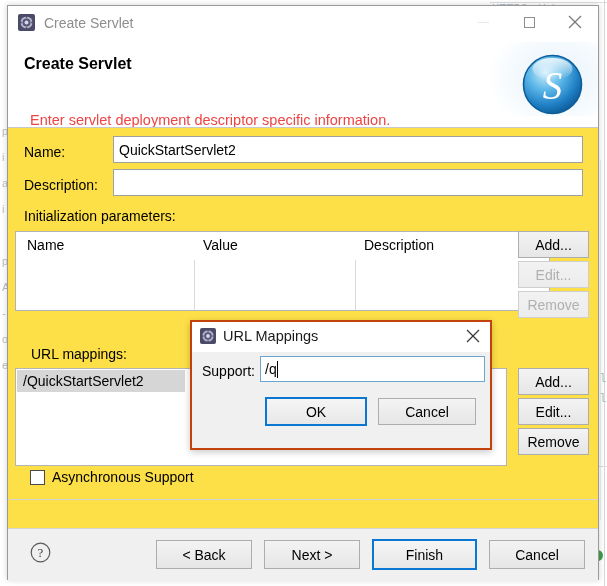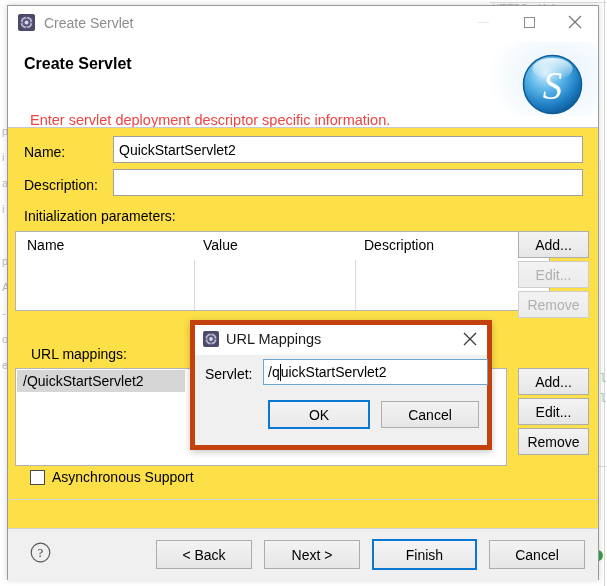--- a/index.html
+++ b/index.html
@@ -287,21 +287,21 @@
   }
 
   
   #subdialog {
     position: absolute;
     left: 190px;
     top: 320px;
     width: 302px;
     height: 130px;
     background: #f0f0f0;
-    border: 5px solid #c2410c;
+    border: 2px solid #c2410c;
     box-sizing: border-box;
     box-shadow: 0 2px 7px rgba(0,0,0,0.22);
   }
   .sub-titlebar {
     position: relative;
     height: 30px;
     background: #ffffff;
   }
   .sub-title-icon {
     position: absolute;
@@ -520,24 +520,23 @@
       <span>
         <svg width="14" height="14" viewBox="0 0 14 14">
           <line x1="1" y1="1" x2="13" y2="13" stroke="#3a3a3a" stroke-width="1.2"></line>
           <line x1="13" y1="1" x2="1" y2="13" stroke="#3a3a3a" stroke-width="1.2"></line>
         </svg>
       </span>
     </div>
   </div>
 
   <div class="sub-body">
-    <div class="lbl" style="left:10px; top:11px; font-size:14px;">Servlet:</div>
+    <div class="lbl" style="left:10px; top:11px; font-size:14px;">Support:</div>
 
     <div class="pattern-input" style="left:68px; top:4px; width:225px; height:26px;">
       <span>/q</span>
         <span class="caret"></span>
-        <span>uickStartServlet2</span>
     </div>
 
     <div class="btn default" style="left:73px; top:45px; width:102px; height:29px;">OK</div>
     <div class="btn" style="left:186px; top:46px; width:98px; height:27px;">Cancel</div>
   </div>
 </div>
 
 </body></html>

